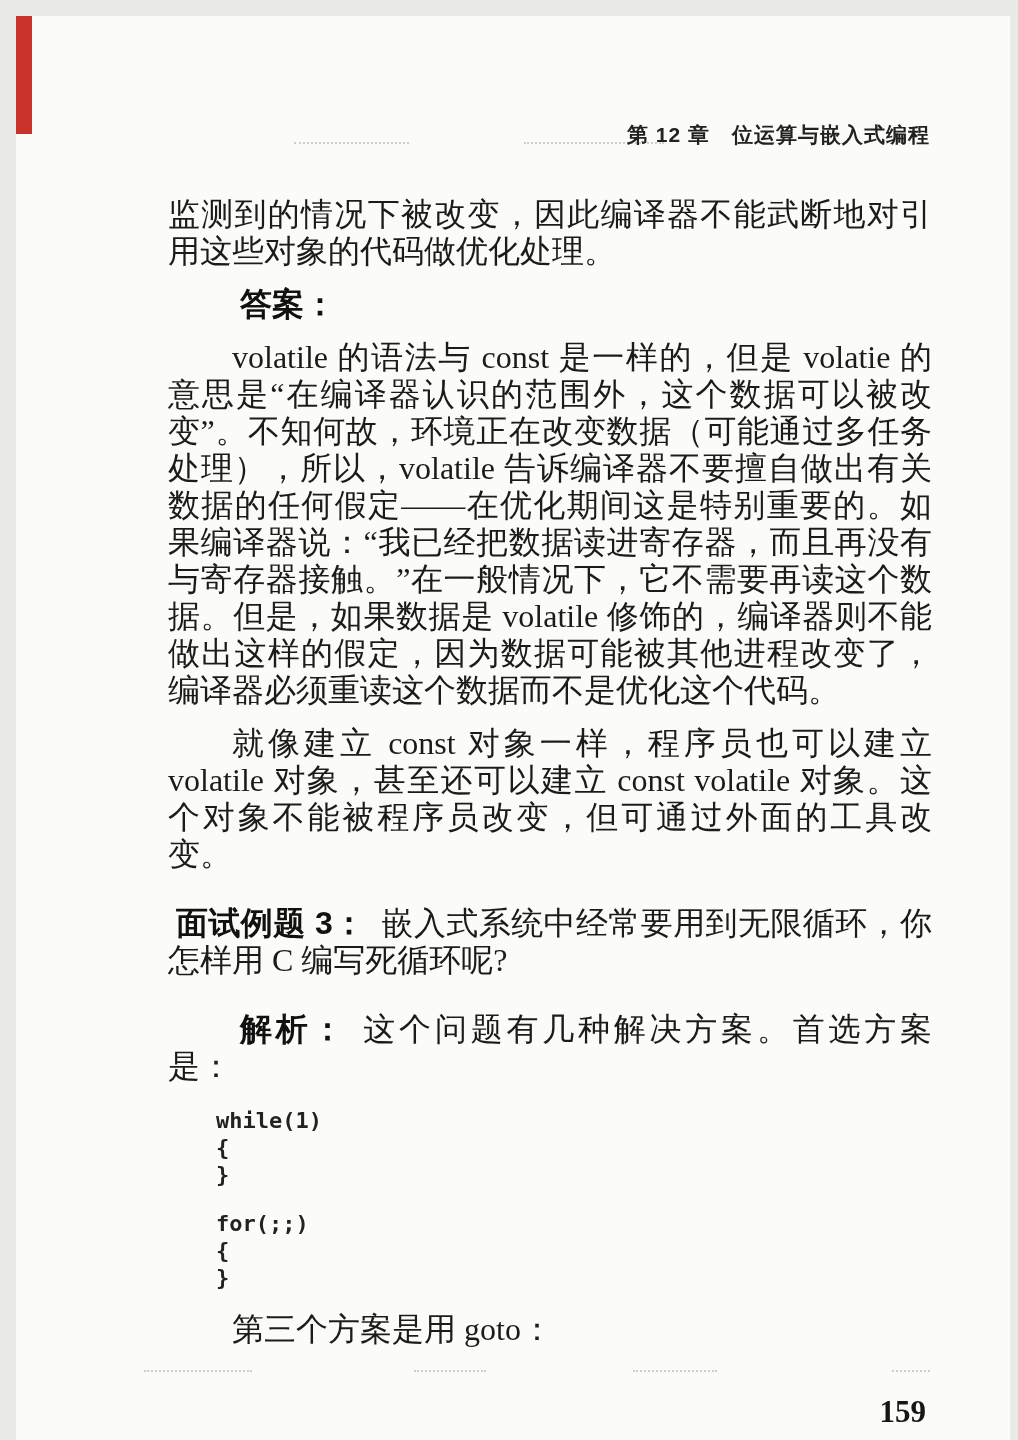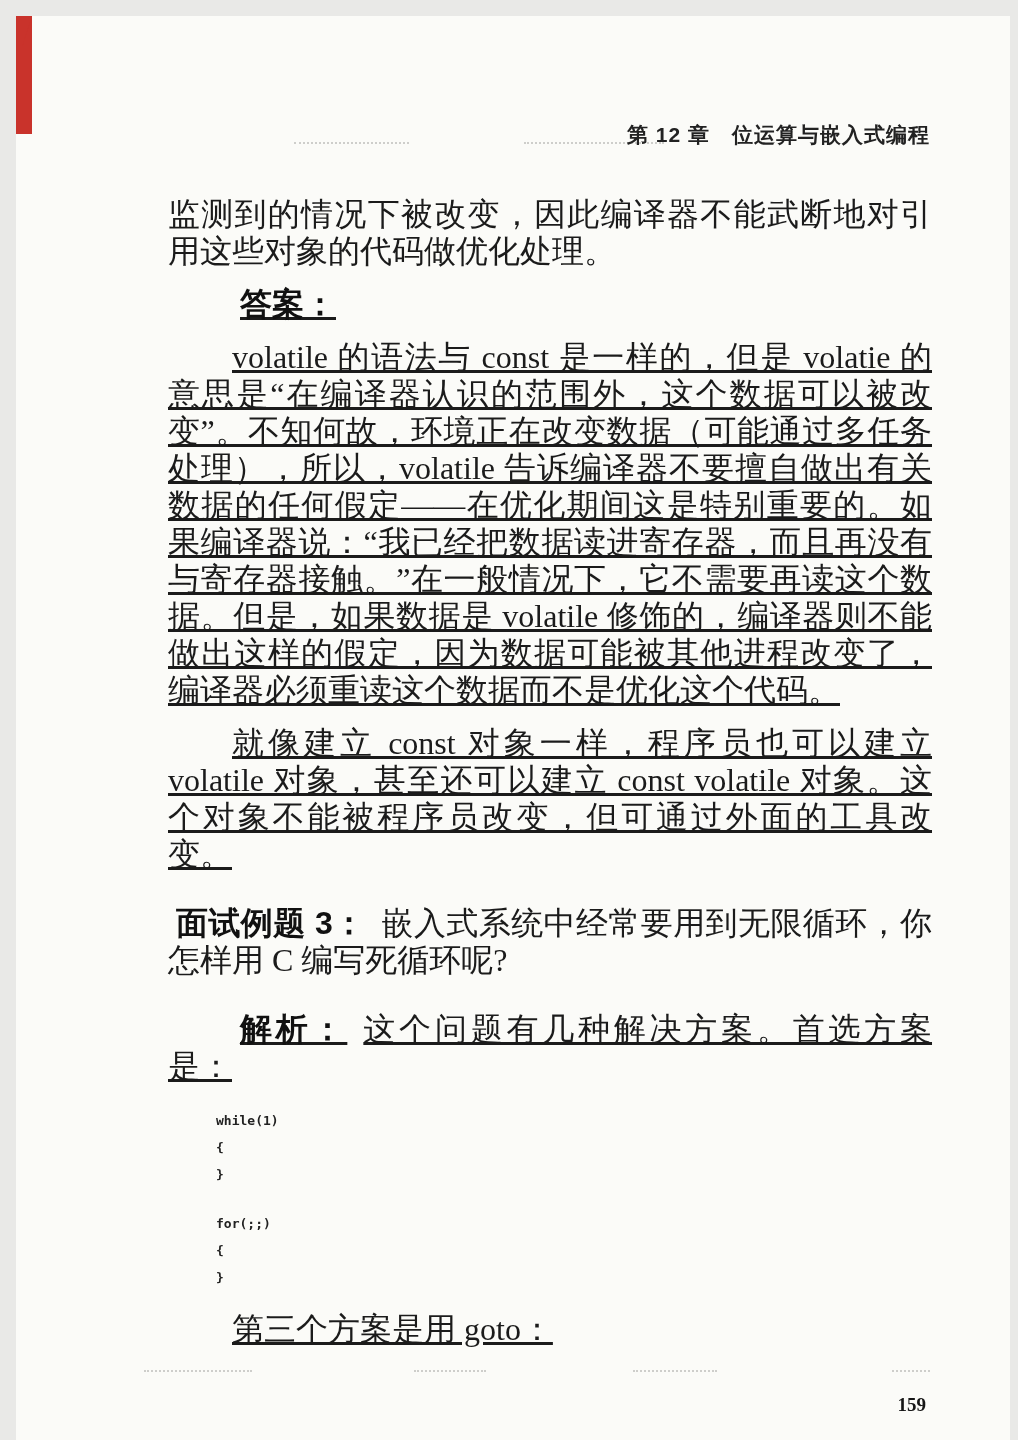--- a/index.html
+++ b/index.html
@@ -53,46 +53,46 @@
     left: 136px;
     top: 164px;
     width: 796px;
   }
   p.body {
     font-size: 32px;
     line-height: 37px;
     text-align: justify;
     color: #1b1b1b;
   }
-  p.indent { text-indent: 2em; text-decoration: underline; }
+  p.indent { text-indent: 2em; }
   b.label {
     font-family: "Liberation Sans", sans-serif;
     font-weight: bold;
     color: #111;
   }
   p.question { margin-top: 16px; }
   p.analysis { margin-top: 16px; }
   p.spaced { margin-top: 8px; }
   pre.code {
     font-family: "DejaVu Sans Mono", monospace;
-    font-size: 13px;
+    font-size: 22px;
     line-height: 27px;
     font-weight: bold;
     color: #222;
     margin: 6px 0 4px 48px;
     white-space: pre;
   }
   p.after-code { margin-top: 4px; }
 
   .page-number {
     position: absolute;
     right: 100px;
     top: 1370px;
     font-family: "Liberation Serif", serif;
-    font-size: 19px;
+    font-size: 31px;
     font-weight: bold;
     color: #161616;
   }
 </style>
 </head>
 <body>
 
 <div class="page">
 
   <div class="red-edge"></div>

